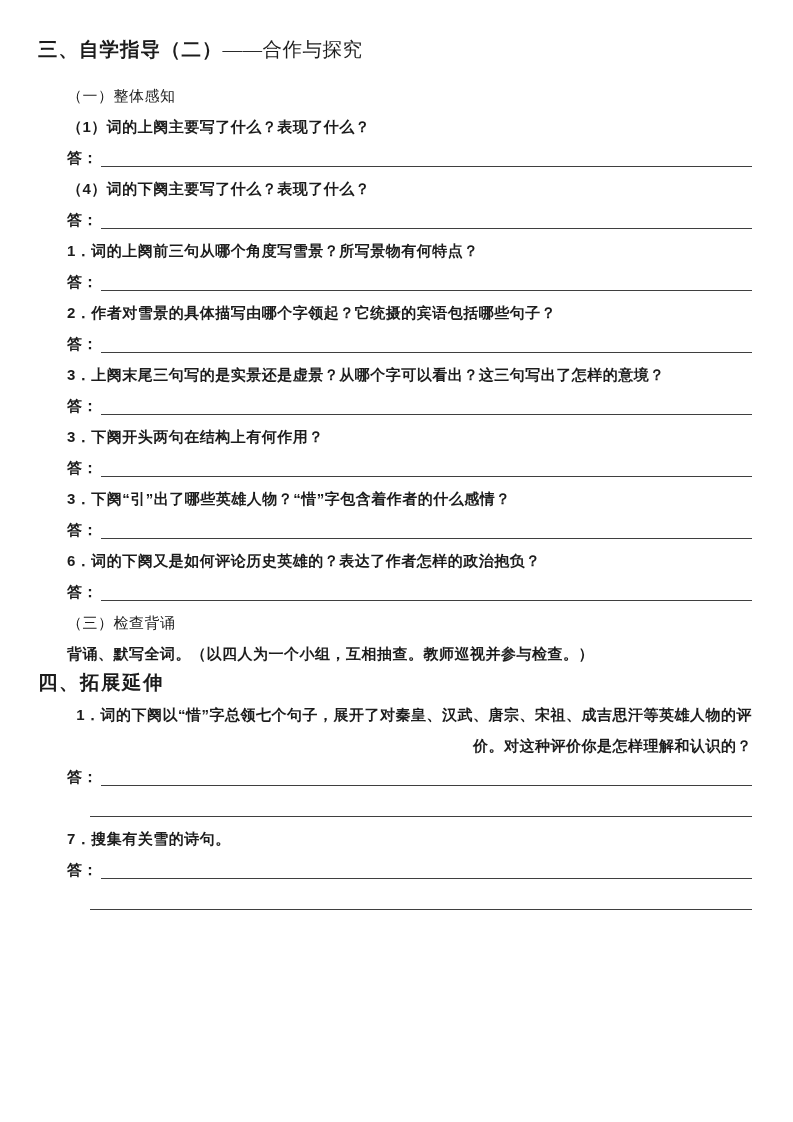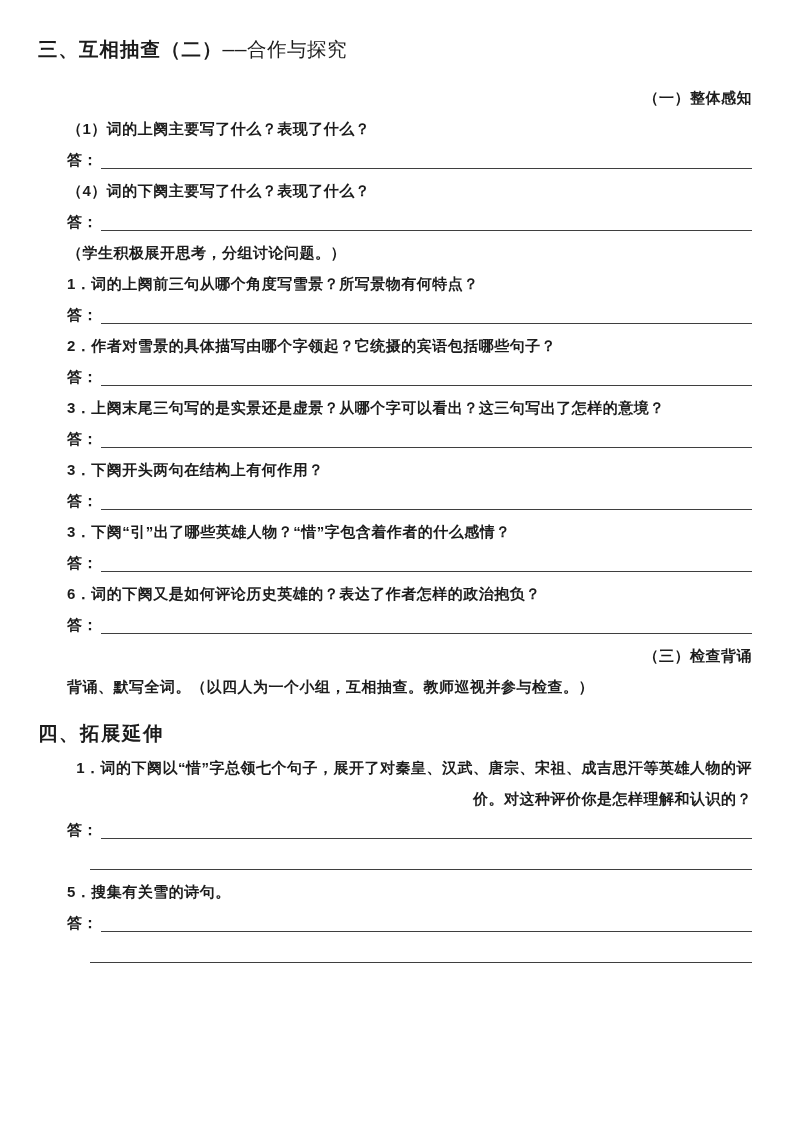--- a/index.html
+++ b/index.html
@@ -17,77 +17,76 @@
   }
   .h-main{
     margin:0;
     font-size:19.5px;
     line-height:27px;
     font-weight:700;
     letter-spacing:1px;
   }
   .h-sub{
     font-weight:400;
-    font-family:Liberation Mono, monospace;
+    font-family:Liberation Serif, serif;
     letter-spacing:0.5px;
   }
   .row{
     line-height:31px;
     min-height:31px;
     letter-spacing:0.5px;
   }
   .indent{padding-left:29px;}
-  .subhead{font-weight:700;text-align:right;}
+  .subhead{font-weight:400;}
   .first-sub{margin-top:17px;}
   .ans{display:flex;}
   .ans-label{padding-left:29px;white-space:pre;}
   .ans-line{
     flex:1;
     align-self:stretch;
     border-bottom:1.6px solid #3f3f3f;
     margin-bottom:6px;
     margin-left:3px;
   }
   .cont{display:flex;padding-left:52px;}
   .cont-line{
     flex:1;
     align-self:stretch;
     border-bottom:1.6px solid #3f3f3f;
     margin-bottom:6px;
   }
-  .h-main.title4{margin:20px 0 3px;letter-spacing:1.5px;font-family:Liberation Mono, monospace;}
+  .h-main.title4{margin:0 0 3px;letter-spacing:1.5px;}
   .para{
     line-height:31px;
     text-indent:29px;
     letter-spacing:0.5px;
     text-align:right;
   }
 </style>
 </head>
 <body>
 
 <div class="page">
 
-  <h1 class="h-main"><span>三、互相抽查（二）</span><span class="h-sub">——合作与探究</span></h1>
+  <h1 class="h-main"><span>三、自学指导（二）</span><span class="h-sub">——合作与探究</span></h1>
 
   <div class="row indent subhead first-sub">（一）整体感知</div>
 
   <div class="row indent">（1）词的上阕主要写了什么？表现了什么？</div>
   <div class="row ans">
     <span class="ans-label">答：</span>
     <span class="ans-line"></span>
   </div>
 
   <div class="row indent">（4）词的下阕主要写了什么？表现了什么？</div>
   <div class="row ans">
     <span class="ans-label">答：</span>
     <span class="ans-line"></span>
   </div>
 
-  <div class="row indent">（学生积极展开思考，分组讨论问题。）</div>
 
   <div class="row indent">1．词的上阕前三句从哪个角度写雪景？所写景物有何特点？</div>
   <div class="row ans">
     <span class="ans-label">答：</span>
     <span class="ans-line"></span>
   </div>
 
   <div class="row indent">2．作者对雪景的具体描写由哪个字领起？它统摄的宾语包括哪些句子？</div>
   <div class="row ans">
     <span class="ans-label">答：</span>
@@ -125,21 +124,21 @@
 
   <div class="para">1．词的下阕以“惜”字总领七个句子，展开了对秦皇、汉武、唐宗、宋祖、成吉思汗等英雄人物的评价。对这种评价你是怎样理解和认识的？</div>
   <div class="row ans">
     <span class="ans-label">答：</span>
     <span class="ans-line"></span>
   </div>
   <div class="row cont">
     <span class="cont-line"></span>
   </div>
 
-  <div class="row indent">5．搜集有关雪的诗句。</div>
+  <div class="row indent">7．搜集有关雪的诗句。</div>
   <div class="row ans">
     <span class="ans-label">答：</span>
     <span class="ans-line"></span>
   </div>
   <div class="row cont">
     <span class="cont-line"></span>
   </div>
 
 </div>
 

